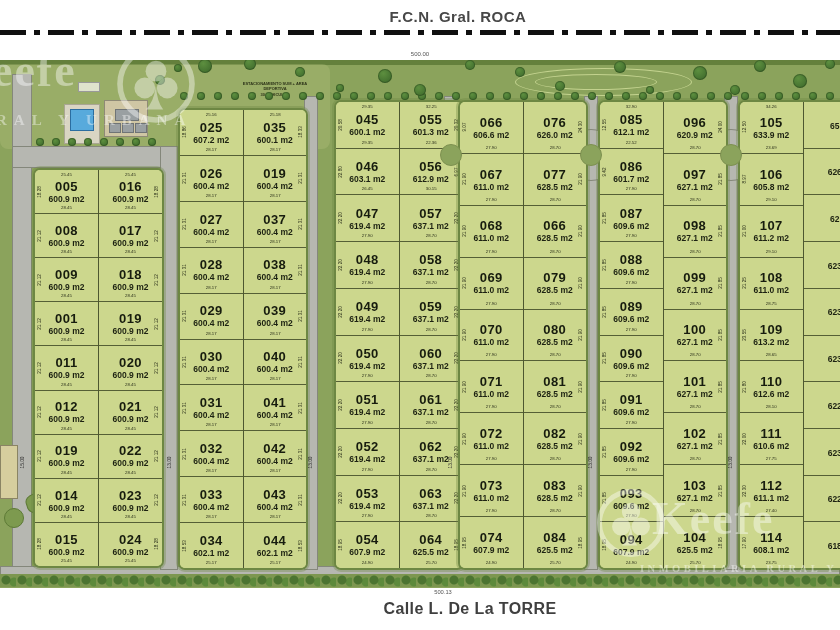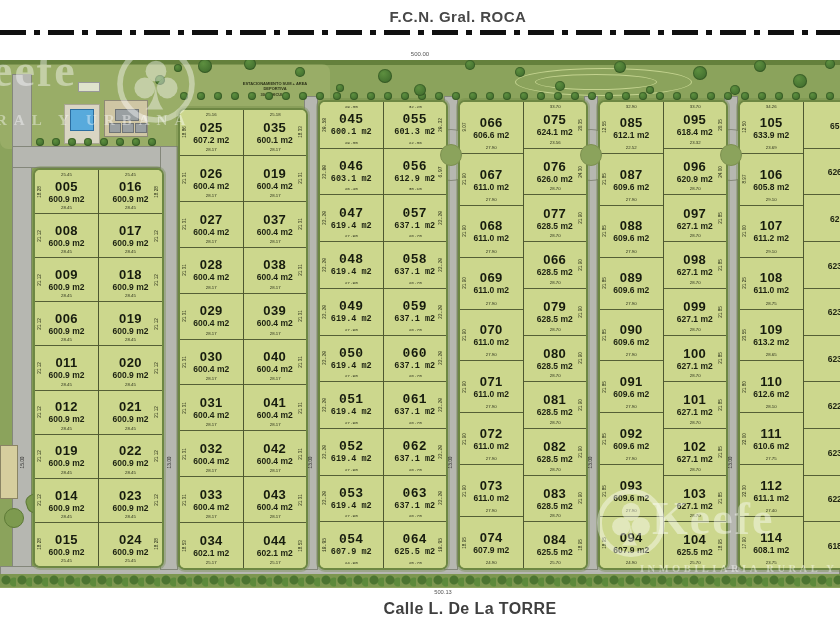--- a/index.html
+++ b/index.html
@@ -136,21 +136,21 @@
               <div class="bdim">28.45</div>
               <div class="sdim sl">21.12</div>
             </div>
             <div class="lot">
               <div class="num">009</div>
               <div class="area">600.9 m2</div>
               <div class="bdim">28.45</div>
               <div class="sdim sl">21.12</div>
             </div>
             <div class="lot">
-              <div class="num">006</div>
+              <div class="num">001</div>
               <div class="area">600.9 m2</div>
               <div class="bdim">28.45</div>
               <div class="sdim sl">21.12</div>
             </div>
             <div class="lot">
               <div class="num">011</div>
               <div class="area">600.9 m2</div>
               <div class="bdim">28.45</div>
               <div class="sdim sl">21.12</div>
             </div>
@@ -358,21 +358,21 @@
               <div class="sdim sr">21.31</div>
             </div>
             <div class="lot">
               <div class="num">044</div>
               <div class="area">602.1 m2</div>
               <div class="bdim">25.17</div>
               <div class="sdim sr">18.53</div>
             </div>
           </div>
         </div>
-        <div class="block" style="left: 318px; top: 40px; width: 126px; height: 466px; font-family: Liberation Mono, monospace;">
+        <div class="block" style="left: 334px; top: 40px; width: 126px; height: 466px;">
           <div class="bcol">
             <div class="lot">
               <div class="tdim">29.35</div>
               <div class="num">045</div>
               <div class="area">600.1 m2</div>
               <div class="bdim">29.35</div>
               <div class="sdim sl">20.58</div>
             </div>
             <div class="lot">
               <div class="num">046</div>
@@ -545,27 +545,20 @@
             </div>
             <div class="lot">
               <div class="num">074</div>
               <div class="area">607.9 m2</div>
               <div class="bdim">24.90</div>
               <div class="sdim sl">18.95</div>
             </div>
           </div>
           <div class="bcol">
             <div class="lot">
-              <div class="tdim">33.70</div>
-              <div class="num">075</div>
-              <div class="area">624.1 m2</div>
-              <div class="bdim">23.56</div>
-              <div class="sdim sr">20.35</div>
-            </div>
-            <div class="lot">
               <div class="num">076</div>
               <div class="area">626.0 m2</div>
               <div class="bdim">28.70</div>
               <div class="sdim sr">24.30</div>
             </div>
             <div class="lot">
               <div class="num">077</div>
               <div class="area">628.5 m2</div>
               <div class="bdim">28.70</div>
               <div class="sdim sr">21.90</div>
@@ -617,20 +610,26 @@
         <div class="block" style="left: 598px; top: 40px; width: 126px; height: 466px;">
           <div class="bcol">
             <div class="lot">
               <div class="tdim">32.90</div>
               <div class="num">085</div>
               <div class="area">612.1 m2</div>
               <div class="bdim">22.52</div>
               <div class="sdim sl">12.55</div>
             </div>
             <div class="lot">
+              <div class="num">086</div>
+              <div class="area">601.7 m2</div>
+              <div class="bdim">27.90</div>
+              <div class="sdim sl">9.42</div>
+            </div>
+            <div class="lot">
               <div class="num">087</div>
               <div class="area">609.6 m2</div>
               <div class="bdim">27.90</div>
               <div class="sdim sl">21.85</div>
             </div>
             <div class="lot">
               <div class="num">088</div>
               <div class="area">609.6 m2</div>
               <div class="bdim">27.90</div>
               <div class="sdim sl">21.85</div>
@@ -666,27 +665,20 @@
               <div class="sdim sl">21.85</div>
             </div>
             <div class="lot">
               <div class="num">094</div>
               <div class="area">607.9 m2</div>
               <div class="bdim">24.90</div>
               <div class="sdim sl">18.95</div>
             </div>
           </div>
           <div class="bcol">
-            <div class="lot">
-              <div class="tdim">33.70</div>
-              <div class="num">095</div>
-              <div class="area">618.4 m2</div>
-              <div class="bdim">23.32</div>
-              <div class="sdim sr">20.35</div>
-            </div>
             <div class="lot">
               <div class="num">096</div>
               <div class="area">620.9 m2</div>
               <div class="bdim">28.70</div>
               <div class="sdim sr">24.00</div>
             </div>
             <div class="lot">
               <div class="num">097</div>
               <div class="area">627.1 m2</div>
               <div class="bdim">28.70</div>

